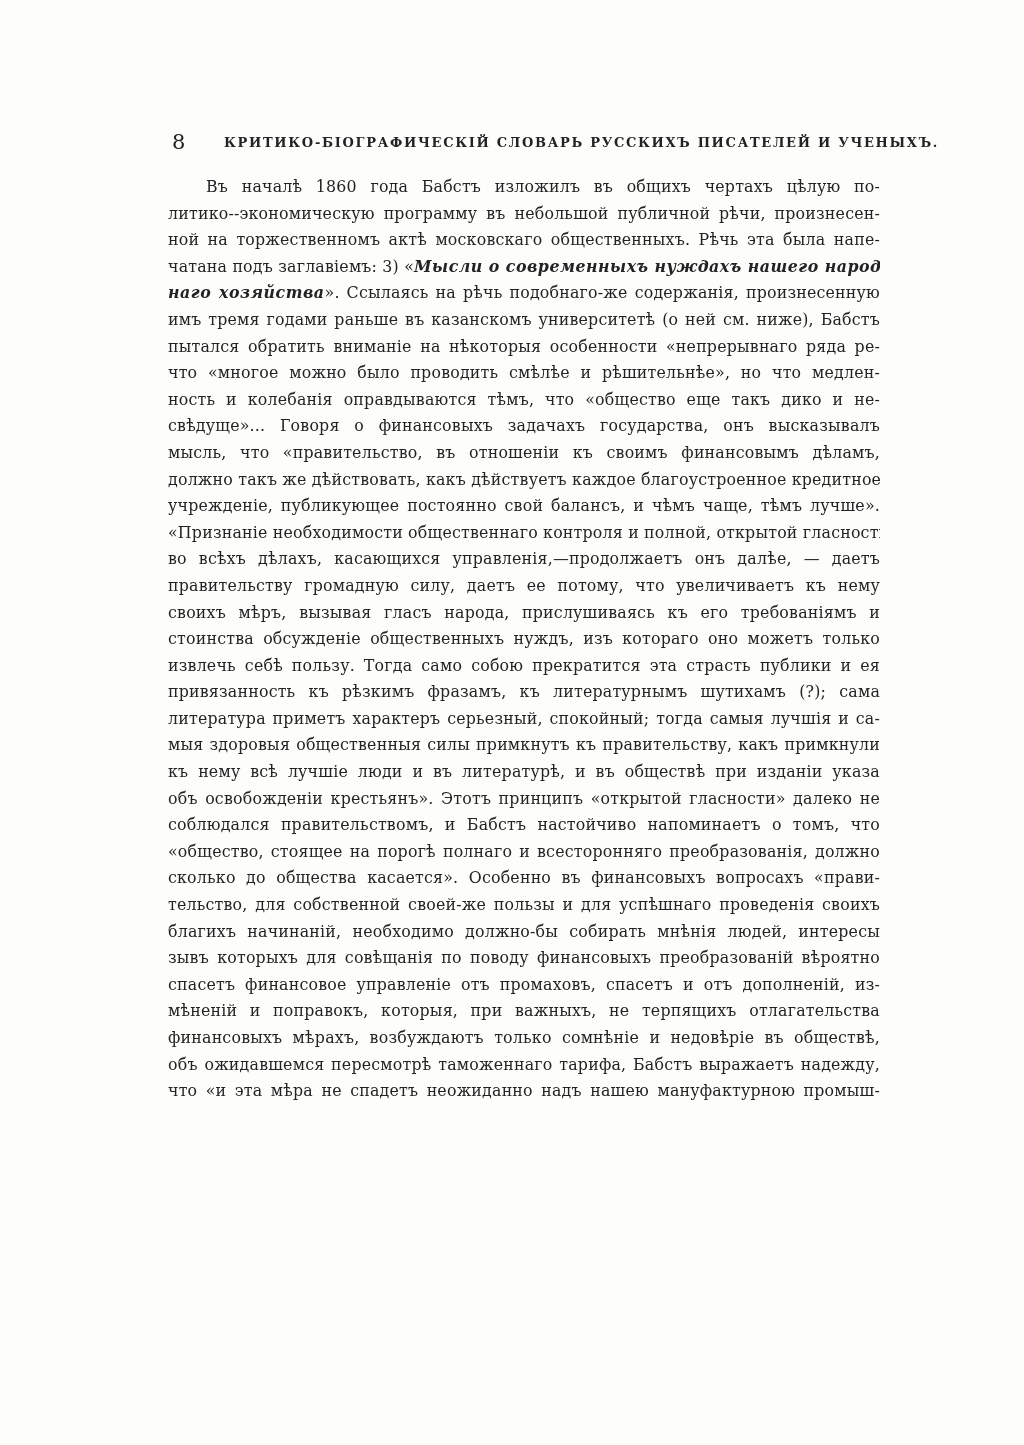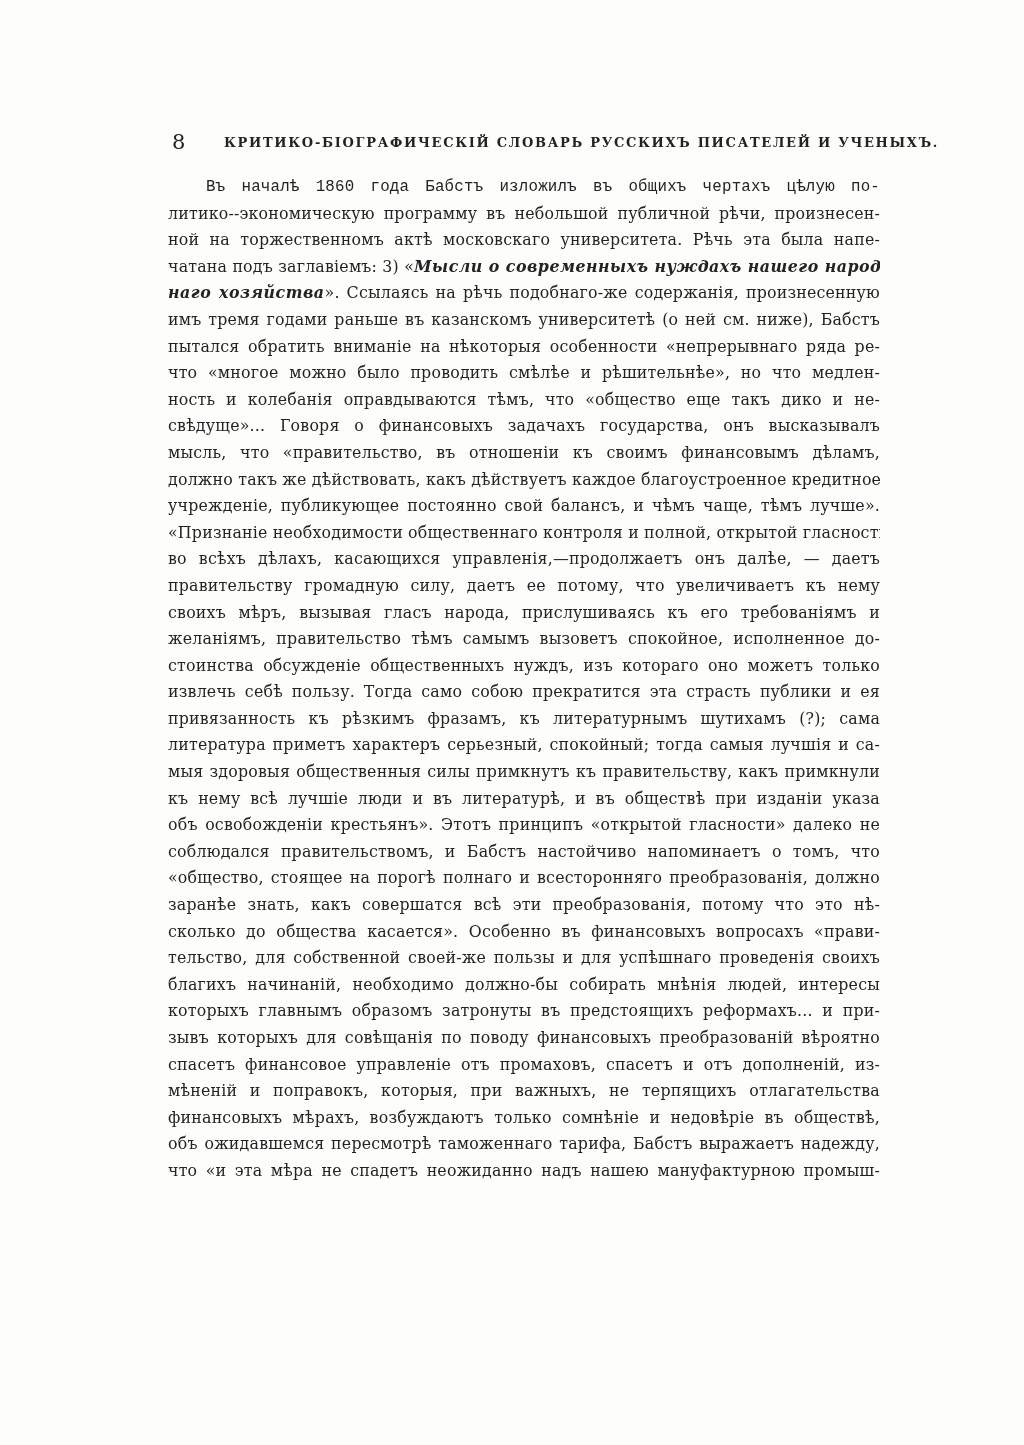--- a/index.html
+++ b/index.html
@@ -48,69 +48,65 @@
     text-align: justify;
     text-align-last: justify;
     -moz-text-align-last: justify;
     line-height: 26.6px;
     height: 26.6px;
     white-space: nowrap;
     overflow: hidden;
   }
   .line:first-child {
     text-indent: 38px;
-    font-family: Liberation Mono, monospace;
   }
   .line .seg-italic {
     font-style: italic;
     font-weight: 600;
     letter-spacing: 0.5px;
   }
 </style>
 </head>
 <body>
 
 <div class="page">
   <div class="header">
     <span class="page-number">8</span>
     <span class="running-title">КРИТИКО-БІОГРАФИЧЕСКІЙ СЛОВАРЬ РУССКИХЪ ПИСАТЕЛЕЙ И УЧЕНЫХЪ.</span>
   </div>
   <div class="body-text" id="text-body">
       <div class="line"><span>Въ началѣ 1860 года Бабстъ изложилъ въ общихъ чертахъ цѣлую по-</span></div>
       <div class="line"><span>литико--экономическую программу въ небольшой публичной рѣчи, произнесен-</span></div>
-      <div class="line"><span>ной на торжественномъ актѣ московскаго университета. Рѣчь эта была напе-</span></div>
+      <div class="line"><span>ной на торжественномъ актѣ московскаго общественныхъ. Рѣчь эта была напе-</span></div>
       <div class="line"><span>чатана подъ заглавіемъ: 3) «</span><span class="seg-italic">Мысли о современныхъ нуждахъ нашего народ-</span></div>
       <div class="line"><span class="seg-italic">наго хозяйства</span><span>». Ссылаясь на рѣчь подобнаго-же содержанія, произнесенную</span></div>
       <div class="line"><span>имъ тремя годами раньше въ казанскомъ университетѣ (о ней см. ниже), Бабстъ</span></div>
       <div class="line"><span>пытался обратить вниманіе на нѣкоторыя особенности «непрерывнаго ряда ре-</span></div>
       <div class="line"><span>что «многое можно было проводить смѣлѣе и рѣшительнѣе», но что медлен-</span></div>
       <div class="line"><span>ность и колебанія оправдываются тѣмъ, что «общество еще такъ дико и не-</span></div>
       <div class="line"><span>свѣдуще»... Говоря о финансовыхъ задачахъ государства, онъ высказывалъ</span></div>
       <div class="line"><span>мысль, что «правительство, въ отношеніи къ своимъ финансовымъ дѣламъ,</span></div>
       <div class="line"><span>должно такъ же дѣйствовать, какъ дѣйствуетъ каждое благоустроенное кредитное</span></div>
       <div class="line"><span>учрежденіе, публикующее постоянно свой балансъ, и чѣмъ чаще, тѣмъ лучше».</span></div>
       <div class="line"><span>«Признаніе необходимости общественнаго контроля и полной, открытой гласности</span></div>
       <div class="line"><span>во всѣхъ дѣлахъ, касающихся управленія,—продолжаетъ онъ далѣе, — даетъ</span></div>
       <div class="line"><span>правительству громадную силу, даетъ ее потому, что увеличиваетъ къ нему</span></div>
       <div class="line"><span>своихъ мѣръ, вызывая гласъ народа, прислушиваясь къ его требованіямъ и</span></div>
-      <div class="line"><span>желаніямъ, правительство тѣмъ самымъ вызоветъ спокойное, исполненное до-</span></div>
       <div class="line"><span>стоинства обсужденіе общественныхъ нуждъ, изъ котораго оно можетъ только</span></div>
       <div class="line"><span>извлечь себѣ пользу. Тогда само собою прекратится эта страсть публики и ея</span></div>
       <div class="line"><span>привязанность къ рѣзкимъ фразамъ, къ литературнымъ шутихамъ (?); сама</span></div>
       <div class="line"><span>литература приметъ характеръ серьезный, спокойный; тогда самыя лучшія и са-</span></div>
       <div class="line"><span>мыя здоровыя общественныя силы примкнутъ къ правительству, какъ примкнули</span></div>
       <div class="line"><span>къ нему всѣ лучшіе люди и въ литературѣ, и въ обществѣ при изданіи указа</span></div>
       <div class="line"><span>объ освобожденіи крестьянъ». Этотъ принципъ «открытой гласности» далеко не</span></div>
       <div class="line"><span>соблюдался правительствомъ, и Бабстъ настойчиво напоминаетъ о томъ, что</span></div>
       <div class="line"><span>«общество, стоящее на порогѣ полнаго и всесторонняго преобразованія, должно</span></div>
-      <div class="line"><span>заранѣе знать, какъ совершатся всѣ эти преобразованія, потому что это нѣ-</span></div>
       <div class="line"><span>сколько до общества касается». Особенно въ финансовыхъ вопросахъ «прави-</span></div>
       <div class="line"><span>тельство, для собственной своей-же пользы и для успѣшнаго проведенія своихъ</span></div>
       <div class="line"><span>благихъ начинаній, необходимо должно-бы собирать мнѣнія людей, интересы</span></div>
-      <div class="line"><span>которыхъ главнымъ образомъ затронуты въ предстоящихъ реформахъ... и при-</span></div>
       <div class="line"><span>зывъ которыхъ для совѣщанія по поводу финансовыхъ преобразованій вѣроятно</span></div>
       <div class="line"><span>спасетъ финансовое управленіе отъ промаховъ, спасетъ и отъ дополненій, из-</span></div>
       <div class="line"><span>мѣненій и поправокъ, которыя, при важныхъ, не терпящихъ отлагательства</span></div>
       <div class="line"><span>финансовыхъ мѣрахъ, возбуждаютъ только сомнѣніе и недовѣріе въ обществѣ,</span></div>
       <div class="line"><span>объ ожидавшемся пересмотрѣ таможеннаго тарифа, Бабстъ выражаетъ надежду,</span></div>
       <div class="line"><span>что «и эта мѣра не спадетъ неожиданно надъ нашею мануфактурною промыш-</span></div>
     </div>
 </div>
 
 </body></html>

